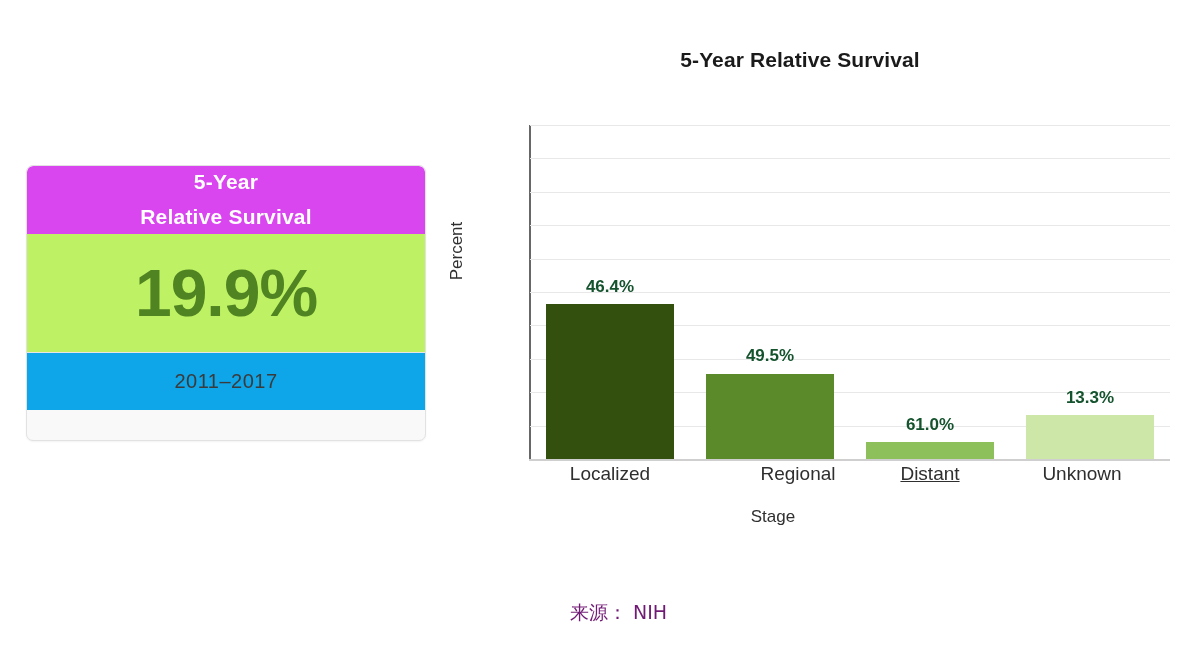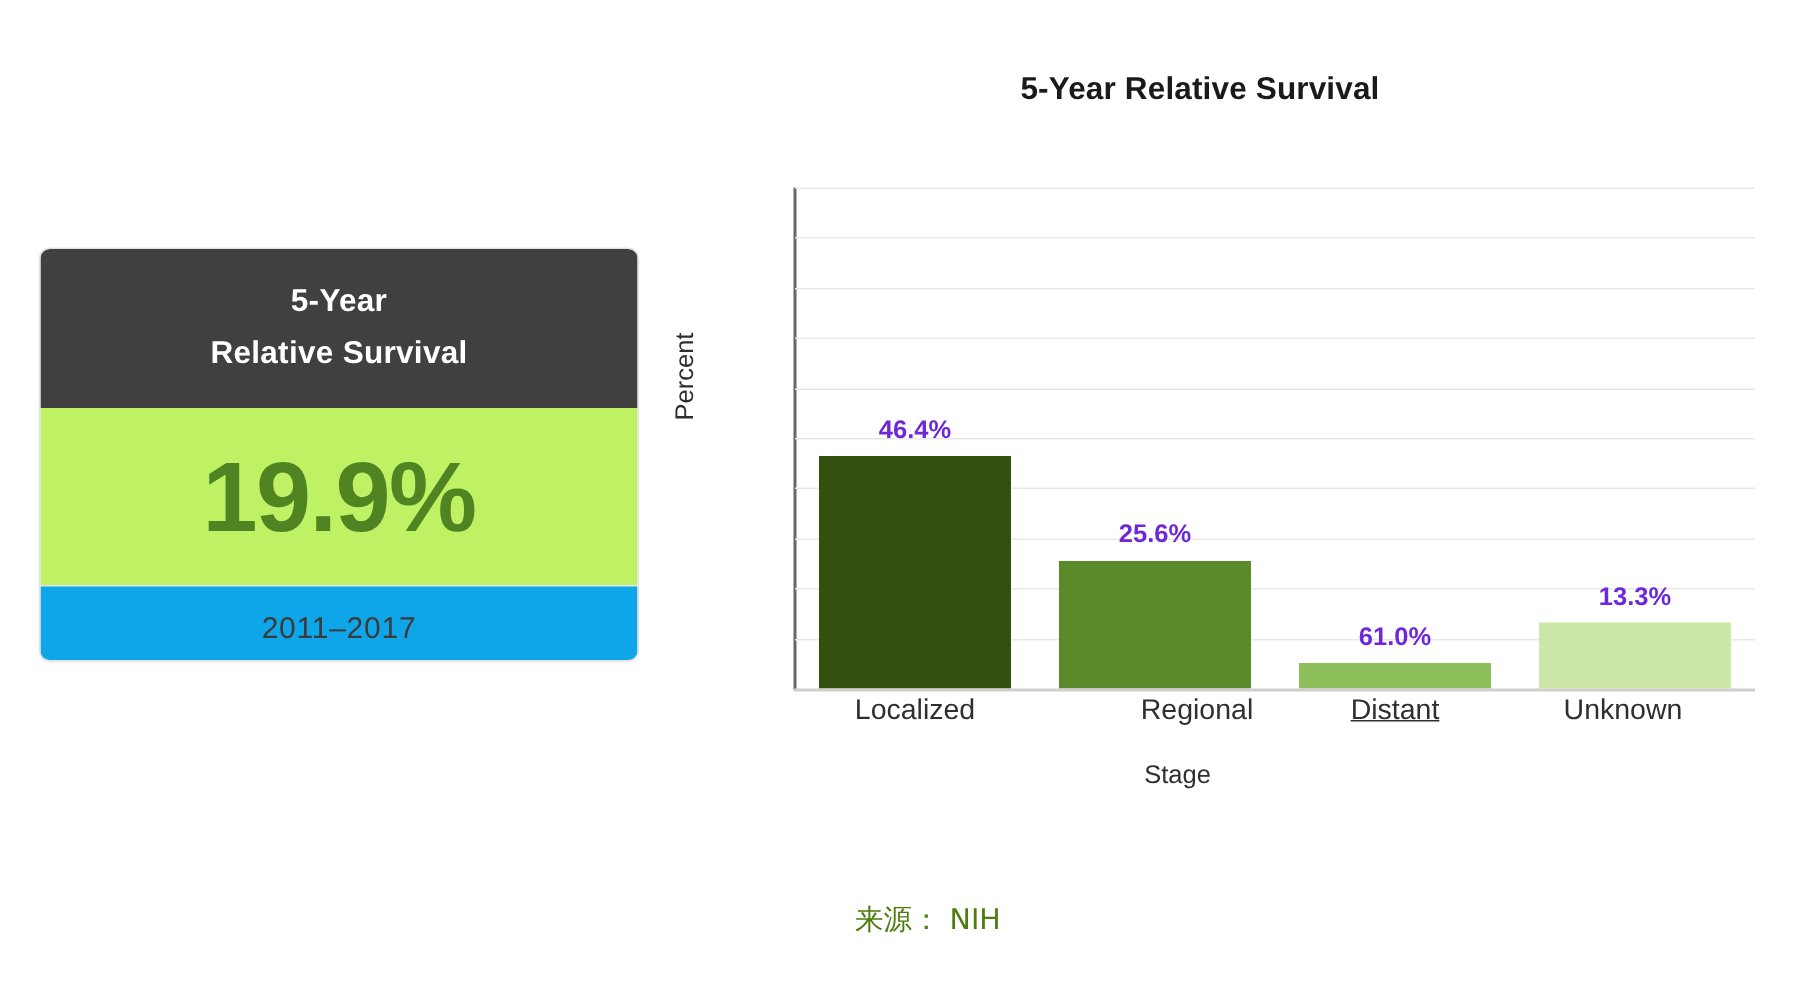--- a/index.html
+++ b/index.html
@@ -24,22 +24,22 @@
     width: 400px;
     height: 276px;
     border: 1px solid #e2e2e2;
     border-radius: 7px;
     background: #f8f9f8;
     box-sizing: border-box;
     box-shadow: 0 1px 2px rgba(0,0,0,0.05);
     overflow: hidden;
   }
   #stat-card-header {
-    background: #404040;
-    height: 106px;
+    background: #d946ef;
+    height: 68px;
     border-radius: 6px 6px 0 0;
     display: flex;
     flex-direction: column;
     align-items: center;
     justify-content: center;
     color: #ffffff;
     font-weight: bold;
     font-size: 21px;
     line-height: 1.65;
     letter-spacing: .2px;
@@ -95,21 +95,21 @@
     top: 241px;
     width: 100px;
     text-align: center;
     font-size: 17px;
     color: #2f2f2f;
     transform: rotate(-90deg);
     transform-origin: 50% 50%;
   }
   #x-axis-title {
     position: absolute;
-    left: 285px;
+    left: 273px;
     top: 507px;
     width: 140px;
     text-align: center;
     font-size: 17px;
     color: #2f2f2f;
   }
 
   
   #plot {
     position: absolute;
@@ -161,40 +161,40 @@
 
   .bar {
     position: absolute;
     bottom: 0;
   }
   .bar-label {
     position: absolute;
     text-align: center;
     font-size: 17px;
     font-weight: bold;
-    color: #6d28d9;
+    color: #14532d;
     white-space: nowrap;
     transform: translateX(-50%);
   }
   .xtick {
     position: absolute;
     top: 463px;
     text-align: center;
     font-size: 19px;
     color: #2f2f2f;
     white-space: nowrap;
     transform: translateX(-50%);
   }
 
   #source-note {
     position: absolute;
     left: 570px;
     top: 600px;
     font-size: 19px;
-    color: #4d7c0f;
+    color: #701a75;
     font-family: "DejaVu Sans", "Liberation Sans", sans-serif;
   }
 </style>
 </head>
 <body>
 
 <div id="stat-card">
   <div id="stat-card-header">
     <span>5-Year</span>
     <span>Relative Survival</span>
@@ -223,21 +223,21 @@
       <div class="gridline" style="top: 100.2px;"></div>
       <div class="gridline" style="top: 133.6px;"></div>
       <div class="gridline" style="top: 167px;"></div>
       <div class="gridline" style="top: 200.4px;"></div>
       <div class="gridline" style="top: 233.8px;"></div>
       <div class="gridline" style="top: 267.2px;"></div>
       <div class="gridline" style="top: 300.6px;"></div>
       <div class="bar" style="left: 16px; width: 128px; height: 154.976px; background: rgb(52, 80, 15);"></div>
       <div class="bar-label" style="left: 80px; top: 152.024px;">46.4%</div>
       <div class="bar" style="left: 176px; width: 128px; height: 85.504px; background: rgb(91, 138, 43);"></div>
-      <div class="bar-label" style="left: 240px; top: 221.496px;">25.6%</div>
+      <div class="bar-label" style="left: 240px; top: 221.496px;">49.5%</div>
       <div class="bar" style="left: 336px; width: 128px; height: 17.368px; background: rgb(141, 192, 90);"></div>
       <div class="bar-label" style="left: 400px; top: 289.632px;">61.0%</div>
       <div class="bar" style="left: 496px; width: 128px; height: 44.422px; background: rgb(205, 231, 168);"></div>
       <div class="bar-label" style="left: 560px; top: 262.578px;">13.3%</div>
     </div>
 
   <div id="axis-line-x"></div>
 
   <div id="x-ticks-layer">
       <div class="xtick" style="left: 180px;">Localized</div>

